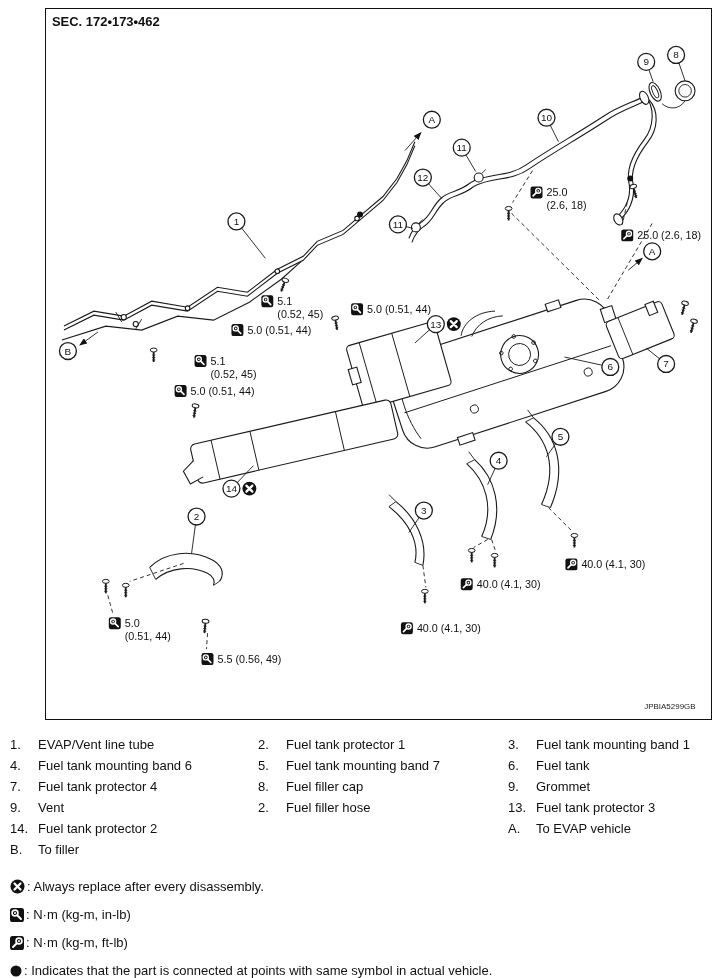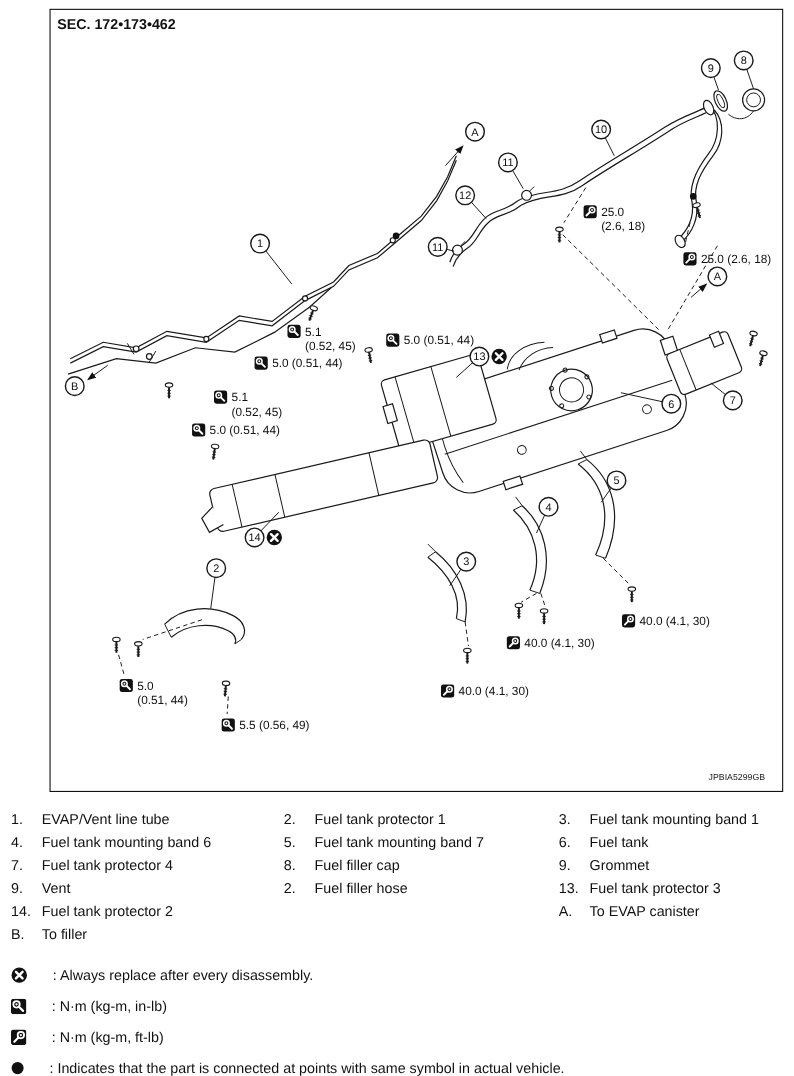--- a/index.html
+++ b/index.html
@@ -34,21 +34,21 @@
     grid-template-columns:248px 250px 204px;
     row-gap:1px;
     font-size:13px;
   }
   .part { display:flex; height:20px; line-height:20px; }
   .part .pnum { width:28px; flex:none; }
   .part .plabel { flex:1; }
 
   
   .notes { margin:16px 0 0 10px; font-size:13px; }
-  .note { display:flex; align-items:center; gap:23px; height:21px; margin-bottom:7px; }
+  .note { display:flex; align-items:center; gap:2px; height:21px; margin-bottom:7px; }
   .note .nicon { flex:none; display:flex; align-items:center; }
 </style>
 </head>
 <body>
 
 <div class="diagram-frame">
 <svg width="663" height="708" viewBox="0 0 665 710">
   <defs>
     <marker id="arr" markerWidth="9" markerHeight="7" refX="8" refY="3.5" orient="auto">
       <path d="M0,0 L9,3.5 L0,7 Z" fill="#111"></path>
@@ -421,21 +421,21 @@
   <div class="part">
       <span class="pnum">14.</span>
       <span class="plabel">Fuel tank protector 2</span>
     </div>
   <div class="part">
       <span class="pnum"></span>
       <span class="plabel"></span>
     </div>
   <div class="part">
       <span class="pnum">A.</span>
-      <span class="plabel">To EVAP canister</span>
+      <span class="plabel">To EVAP vehicle</span>
     </div>
   <div class="part">
       <span class="pnum">B.</span>
       <span class="plabel">To filler</span>
     </div>
 </div>
 
 <div class="notes">
   <div class="note">
     <span class="nicon">

